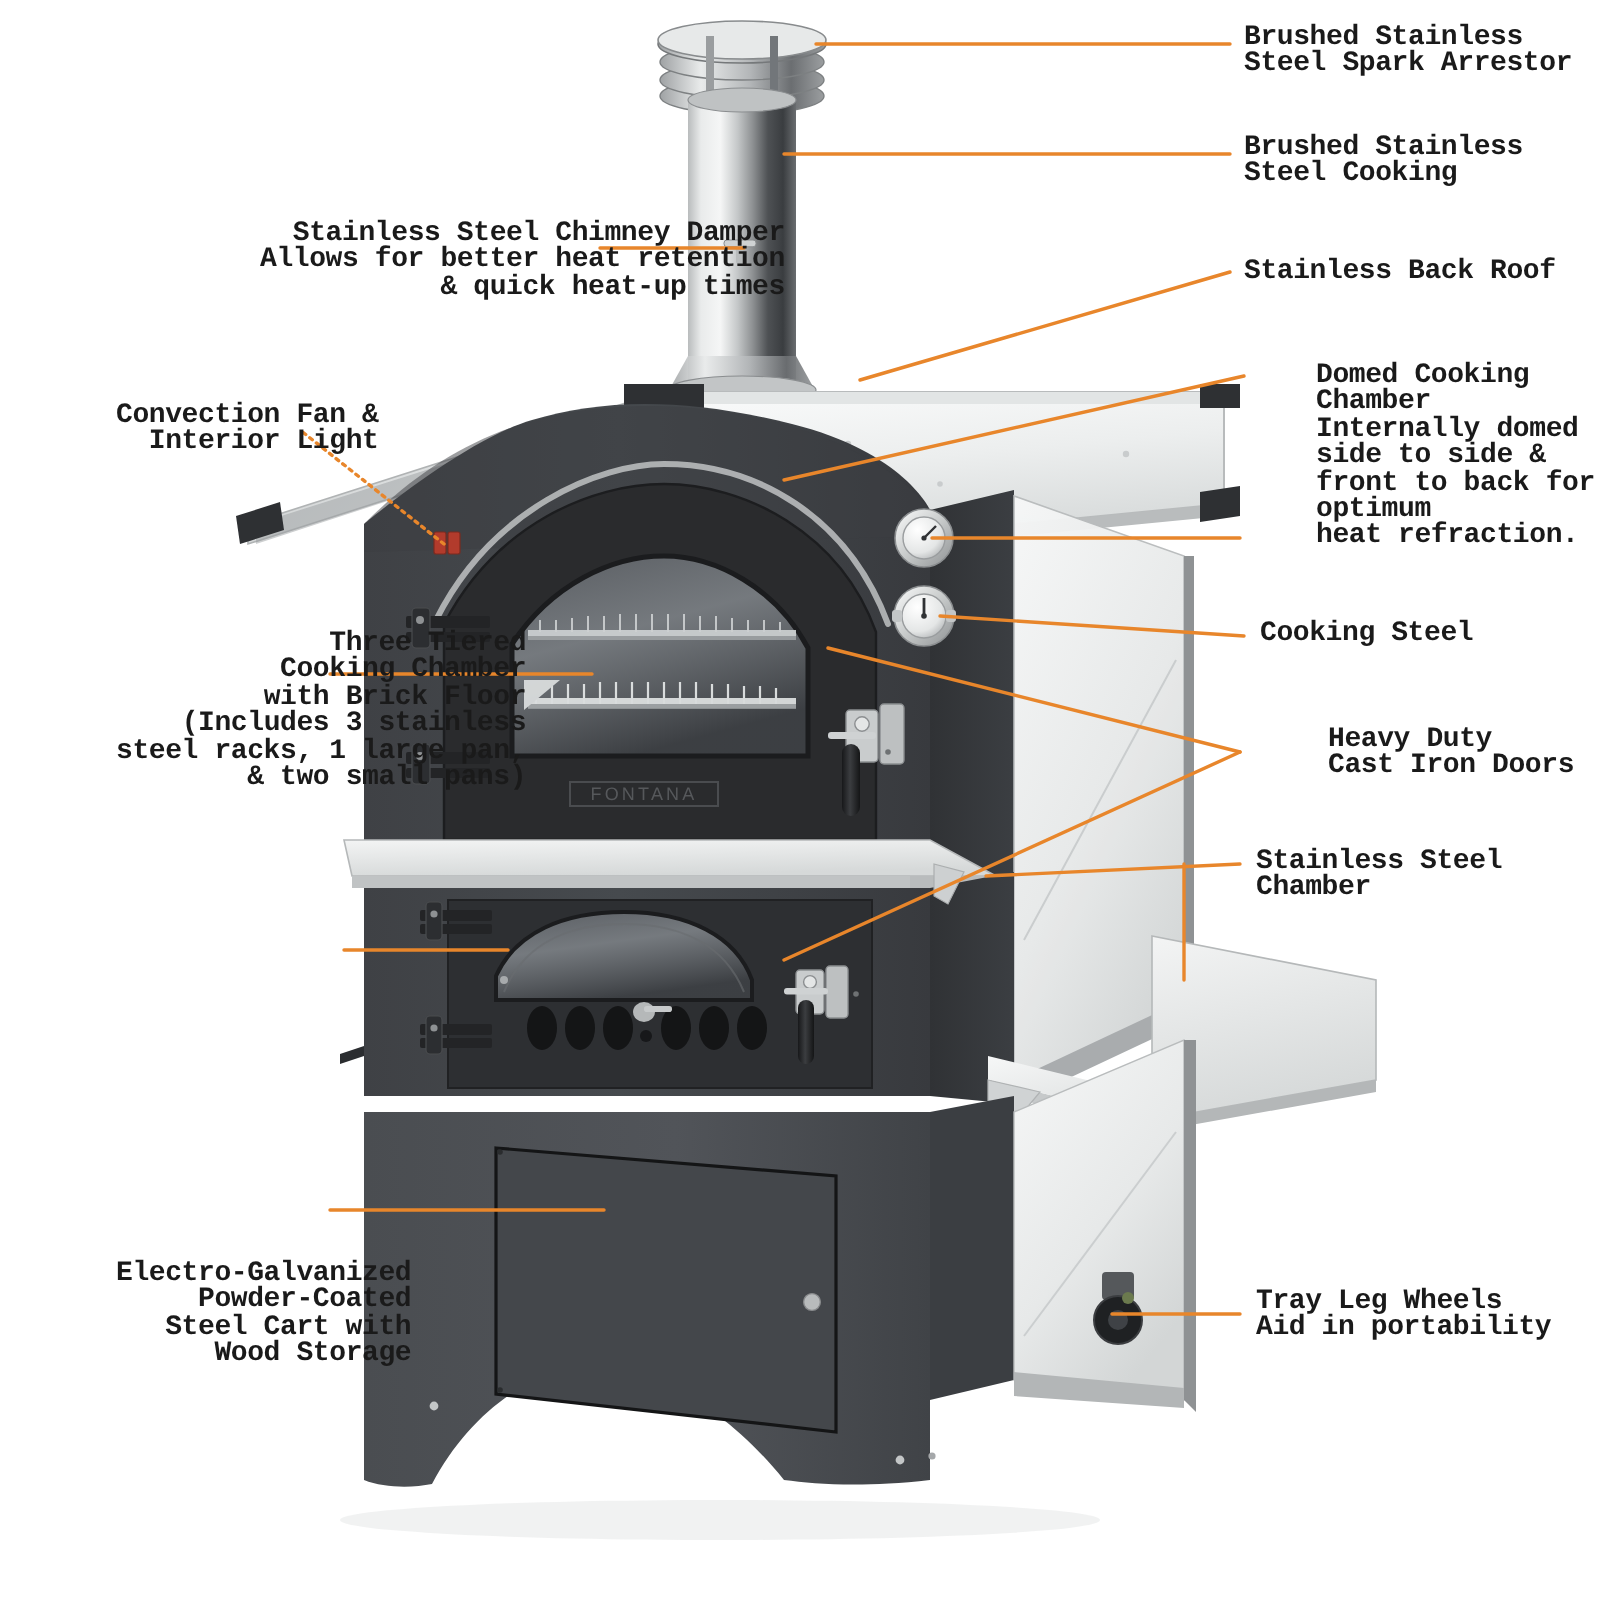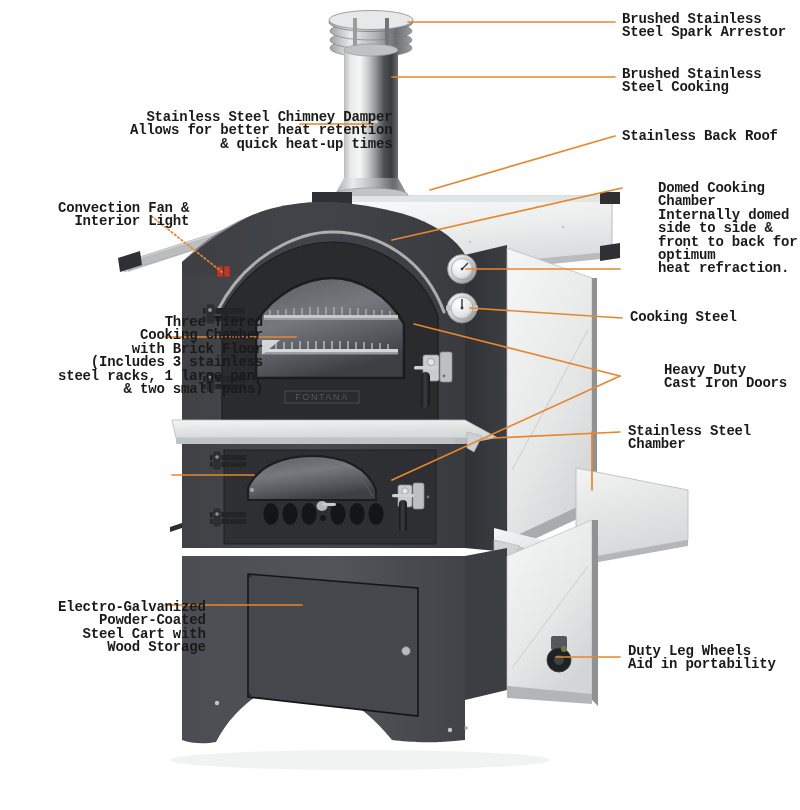--- a/index.html
+++ b/index.html
@@ -440,21 +440,21 @@
 (Includes 3 stainless
 steel racks, 1 large pan,
 &amp; two small pans)</div>
 
   <div class="callout right" style="left:620px; top:364px;margin-left:44px;">Heavy Duty
 Cast Iron Doors</div>
 
   <div class="callout right" style="left:628px; top:425px;">Stainless Steel Chamber</div>
 
 
-  <div class="callout left" style="left:58px; top:601px;">Electro-Galvanized
+  <div class="callout left" style="left:58px; top:631px;">Electro-Galvanized
 Powder-Coated
 Steel Cart with
 Wood Storage</div>
 
-  <div class="callout right" style="left:628px; top:645px;">Duty Leg Wheels
+  <div class="callout right" style="left:628px; top:645px;">Tray Leg Wheels
 Aid in portability</div>
 
 </div>
 
 </body></html>

